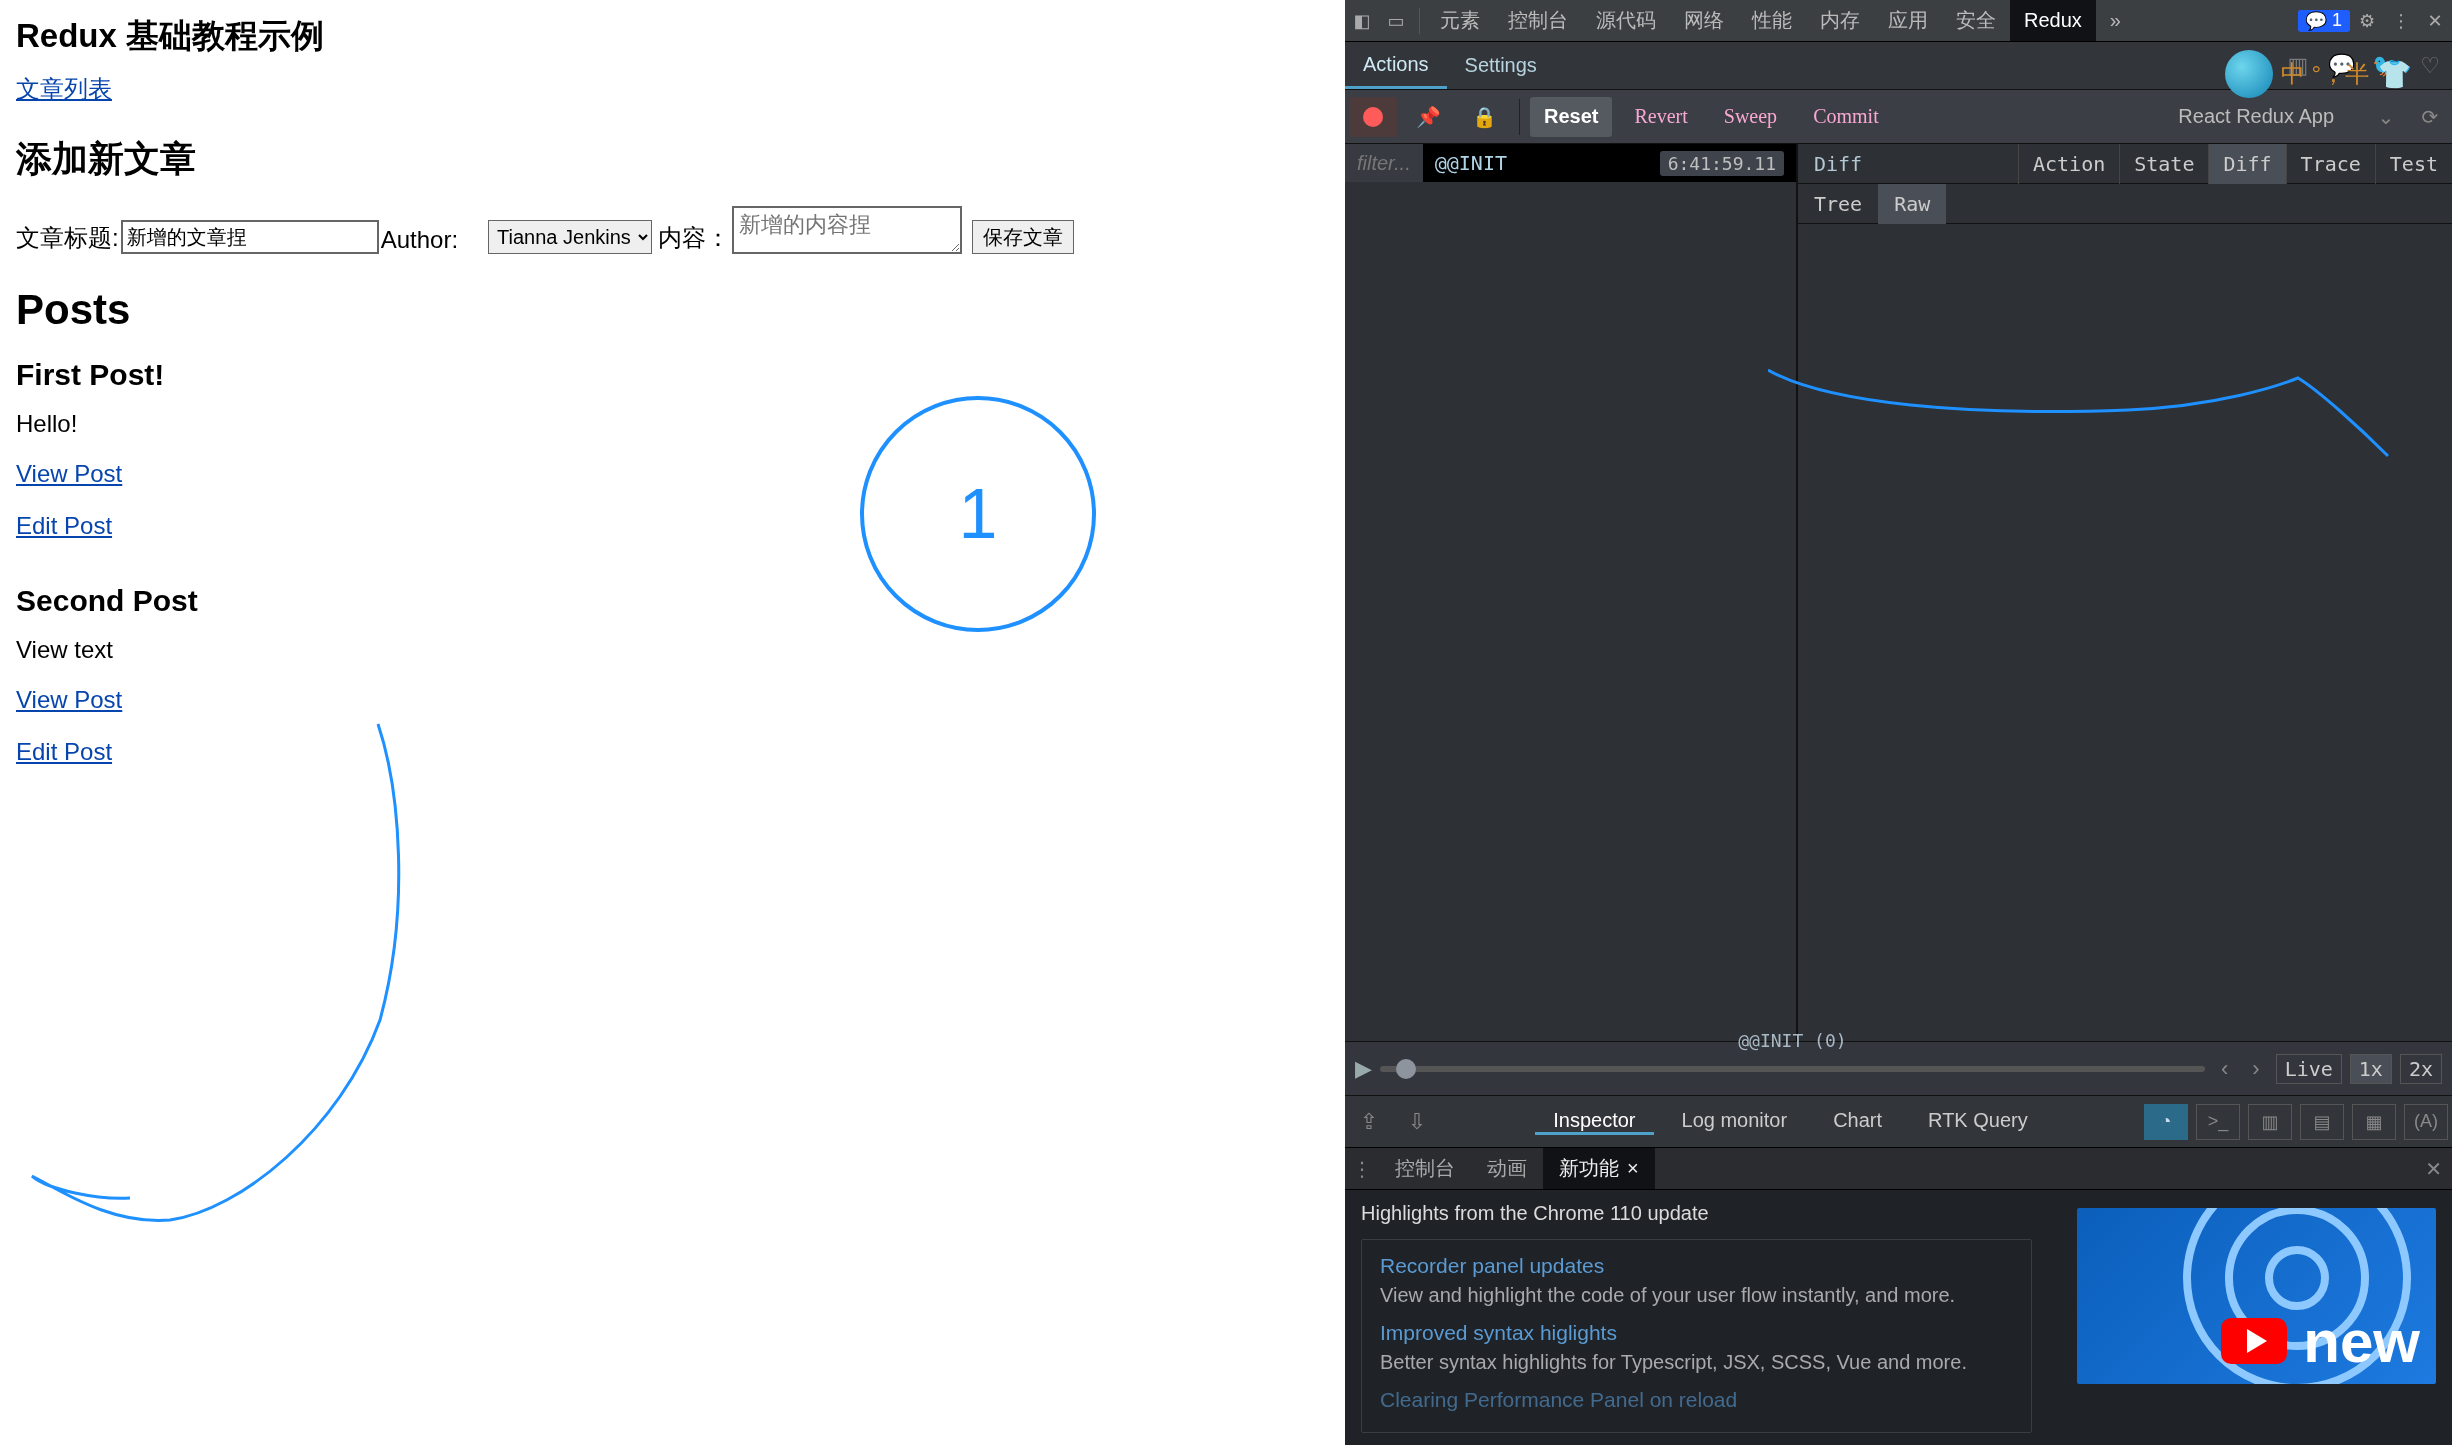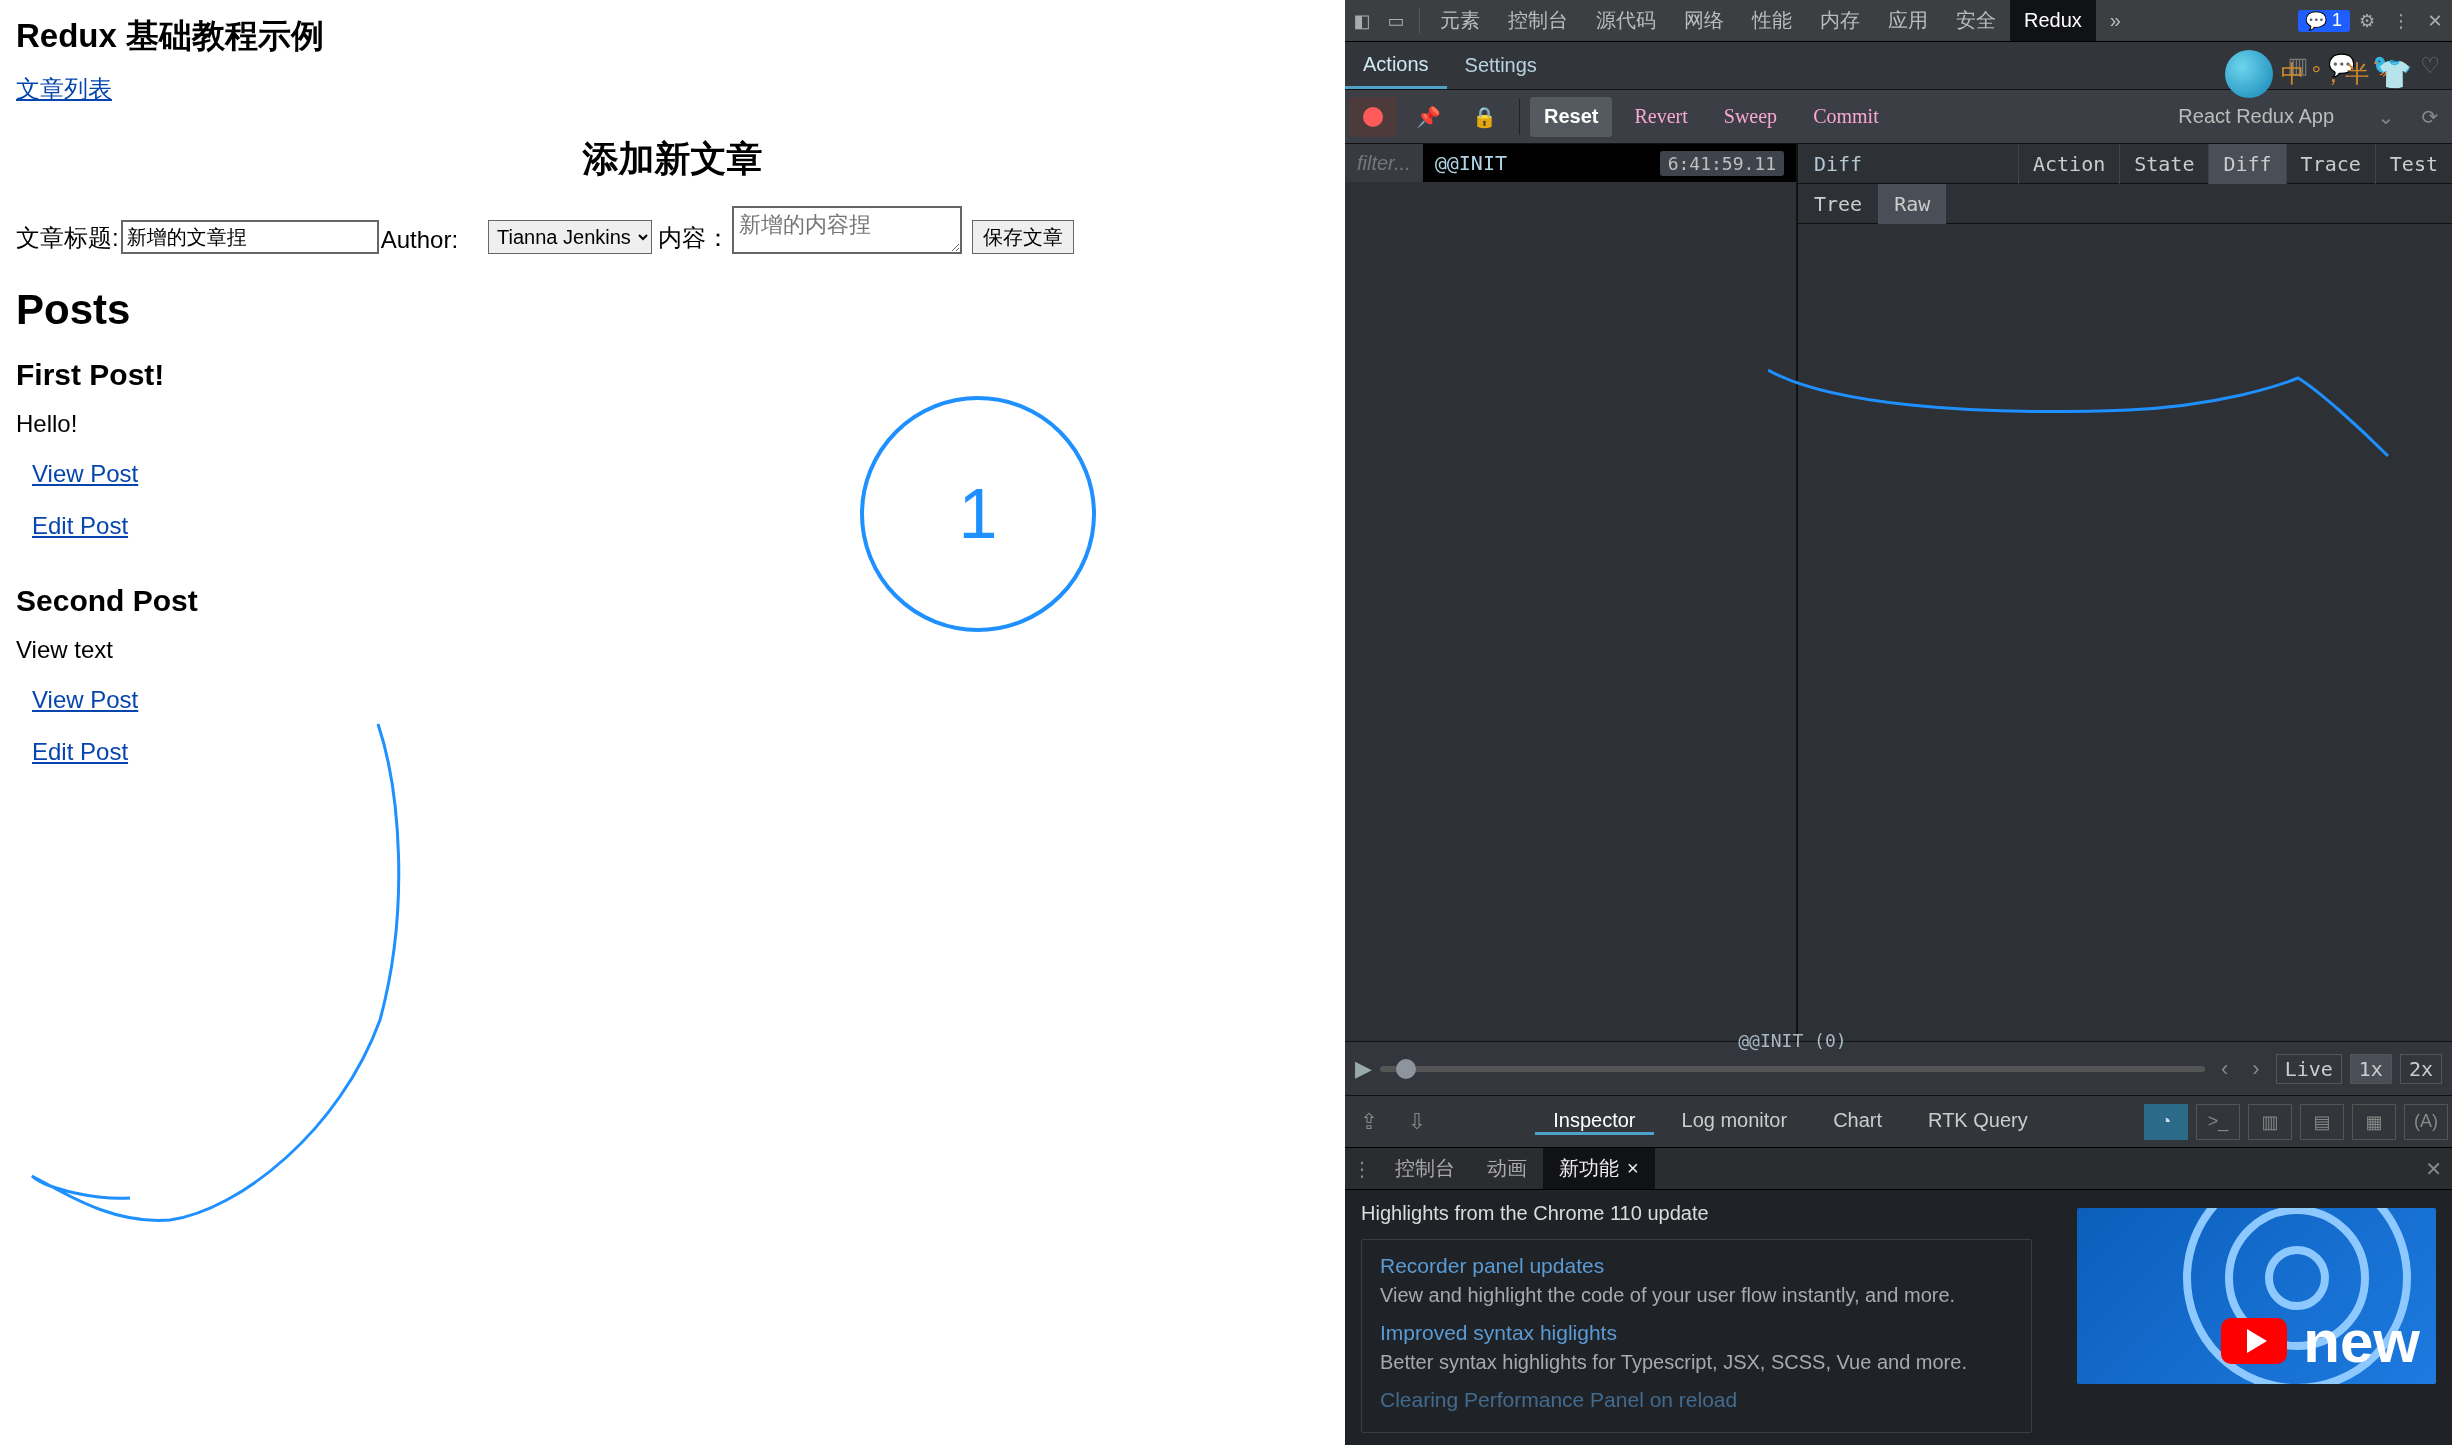--- a/index.html
+++ b/index.html
@@ -4,31 +4,31 @@
 <style>
 * { box-sizing: border-box; margin: 0; padding: 0; }
 html, body { width: 100%; height: 100%; font-family: "Segoe UI", Arial, sans-serif; overflow: hidden; }
 .root { display: flex; width: 2452px; height: 1445px; }
 
 
 .app { width: 1345px; height: 100%; background: #fff; padding: 14px 16px; color: #000; position: relative; }
 .app h1 { font-size: 33px; font-weight: 700; margin-bottom: 14px; }
 .app a { color: #0645ad; text-decoration: underline; }
 .app .navlink { font-size: 24px; display: inline-block; margin-bottom: 20px; }
-.app h2 { font-size: 36px; font-weight: 700; margin: 10px 0 22px; text-align: center; }
+.app h2 { font-size: 36px; font-weight: 700; margin: 10px 0 22px; }
 .formrow { font-size: 24px; display: flex; align-items: flex-end; gap: 0; flex-wrap: wrap; }
 .formrow label { margin-right: 2px; }
 .app input[type=text] { font-size: 20px; padding: 2px 4px; border: 2px solid #666; width: 258px; height: 34px; background: #fff; }
 .app select { font-size: 20px; border: 1px solid #666; height: 34px; background: #efefef; padding: 0 4px; margin-left: 28px; }
 .app textarea { font-size: 22px; border: 2px solid #666; width: 230px; height: 48px; font-family: inherit; color: #888; padding: 2px 5px; resize: both; }
 .app button.save { font-size: 20px; padding: 2px 10px; border: 1px solid #666; background: #efefef; height: 34px; margin-left: 10px; }
 .posts-h { font-size: 42px; font-weight: 700; margin: 32px 0 24px; }
 .post h3 { font-size: 30px; font-weight: 700; margin-bottom: 18px; }
 .post p { font-size: 24px; margin-bottom: 14px; }
-.post .plink { font-size: 24px; display: inline-block; margin: 8px 16px 16px; text-align: center; }
+.post .plink { font-size: 24px; display: inline-block; margin: 8px 0 16px; text-align: center; }
 .post { margin-bottom: 28px; }
 
 
 .bluecircle { position: absolute; left: 860px; top: 396px; width: 236px; height: 236px; border: 4px solid #1e90ff; border-radius: 50%; display: flex; align-items: center; justify-content: center; font-size: 70px; color: #1e90ff; font-family: "Arial Narrow", Arial; }
 
 
 .dt { width: 1107px; height: 100%; background: #2b2d33; color: #c9c9c9; font-family: "Segoe UI", sans-serif; font-size: 20px; display: flex; flex-direction: column; }
 
 
 .strip { height: 42px; background: #3c3f41; display: flex; align-items: center; border-bottom: 1px solid #000; }

